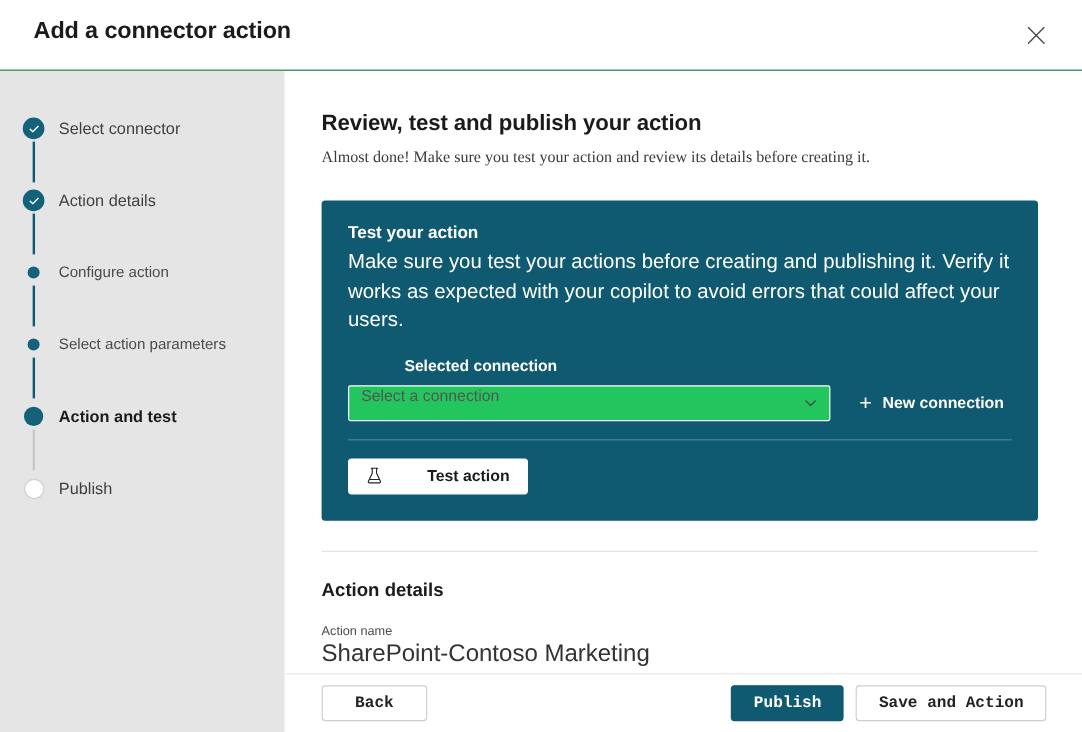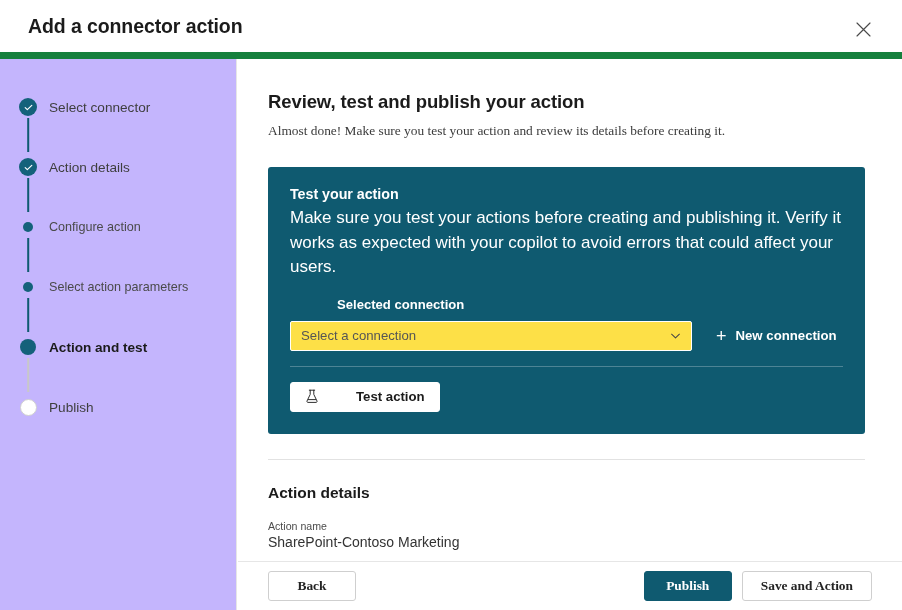--- a/index.html
+++ b/index.html
@@ -24,21 +24,21 @@
     background: #ffffff;
     display: flex;
     flex-direction: column;
   }
 
   
   .dialog-header {
     position: relative;
     height: 59px;
     flex: 0 0 59px;
-    border-bottom: 7px solid #15803d;
+    border-bottom: 1px solid #15803d;
   }
 
   .dialog-title {
     position: absolute;
     left: 28px;
     top: 15px;
     font-size: 19.5px;
     font-weight: bold;
     color: #1b1b1b;
     letter-spacing: -0.1px;
@@ -68,21 +68,21 @@
     overflow: hidden;
   }
 
   
   .steps-rail {
     position: relative;
     width: 237px;
     flex: 0 0 237px;
     border-right: 1px solid #e6e6e6;
     padding-top: 36px;
-    background: #c4b5fd;
+    background: #e5e5e5;
   }
 
   .step {
     position: relative;
     display: flex;
     align-items: center;
     height: 24px;
     padding-left: 18px;
     margin-bottom: 36px;
   }
@@ -213,25 +213,25 @@
   .connection-row {
     margin-top: 9px;
     display: flex;
     align-items: center;
   }
 
   .connection-select {
     position: relative;
     width: 402px;
     height: 30px;
-    background: #fde047;
+    background: #22c55e;
     border: 1px solid #ffffff;
     border-radius: 2px;
     display: flex;
-    align-items: center;
+    align-items: flex-start;
     padding: 0 10px;
     cursor: pointer;
   }
 
   .connection-select .placeholder {
     font-size: 13.2px;
     color: #555555;
   }
 
   .chevron {
@@ -307,21 +307,21 @@
 
   .detail-block { margin-top: 18px; }
 
   .detail-label {
     font-size: 10.6px;
     color: #4c4c4c;
   }
 
   .detail-value {
     margin-top: 2px;
-    font-size: 14px;
+    font-size: 20px;
     color: #333333;
   }
 
   .detail-block.clipped { margin-top: 16px; }
 
   
   .dialog-footer {
     position: absolute;
     left: 238px;
     right: 0;
@@ -330,21 +330,21 @@
     background: #ffffff;
     border-top: 1px solid #e6e6e6;
     display: flex;
     align-items: center;
     padding: 0 30px 0 30px;
   }
 
   .btn {
     height: 30px;
     border-radius: 3px;
-    font-family: Liberation Serif, serif;
+    font-family: Liberation Mono, monospace;
     font-size: 13.4px;
     font-weight: bold;
     cursor: pointer;
     display: inline-flex;
     align-items: center;
     justify-content: center;
     padding: 0 18px;
   }
 
   .btn-secondary {

